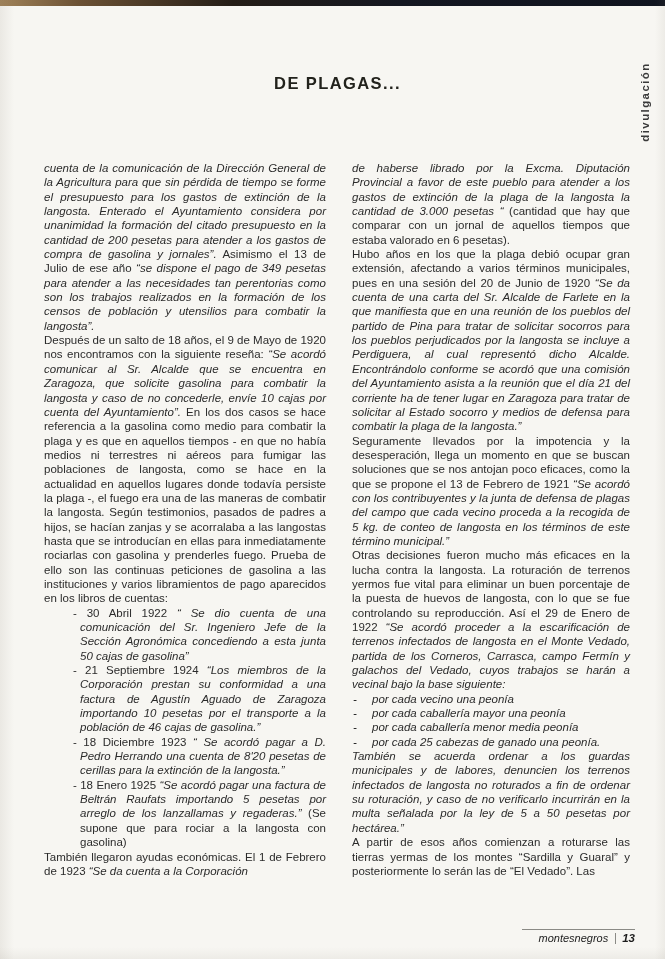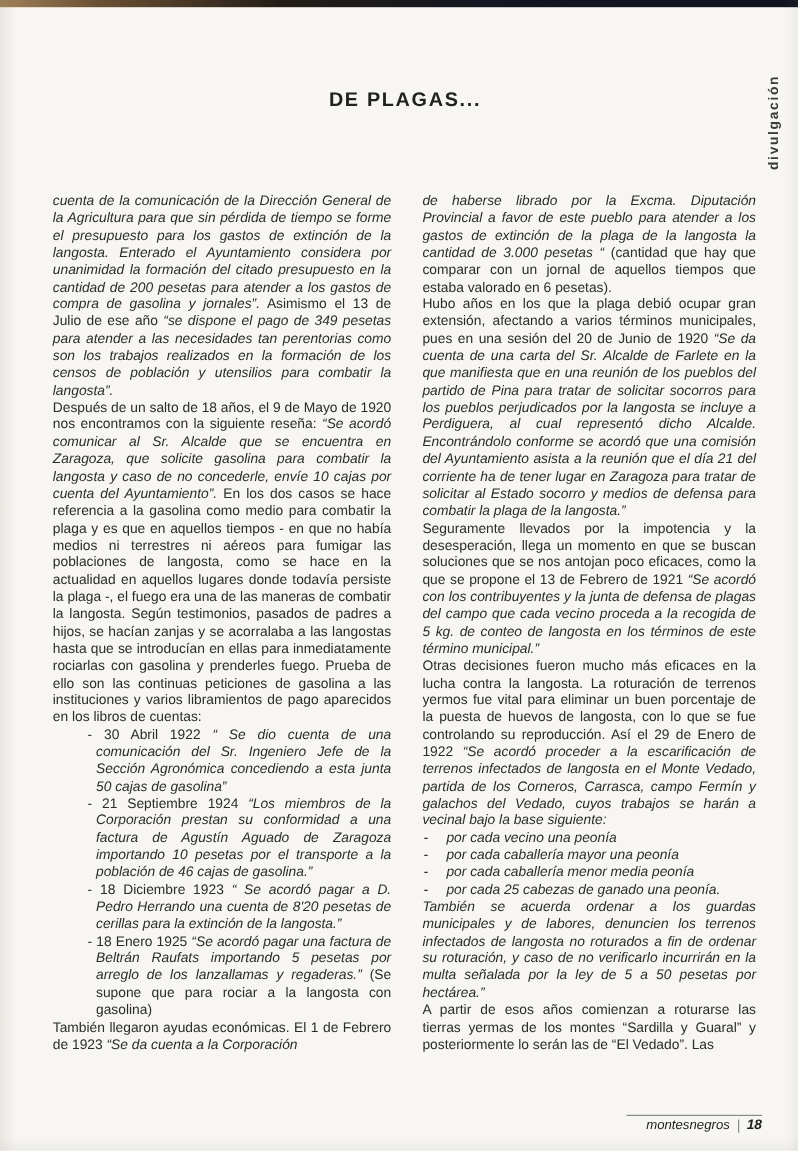--- a/index.html
+++ b/index.html
@@ -161,17 +161,17 @@
         </div>
         <div class="para"><span class="seg italic">También se acuerda ordenar a los guardas municipales y de labores, denuncien los terrenos infectados de langosta no roturados a fin de ordenar su roturación, y caso de no verificarlo incurrirán en la multa señalada por la ley de 5 a 50 pesetas por hectárea.”</span></div>
         <div class="para"><span class="seg regular">A partir de esos años comienzan a roturarse las tierras yermas de los montes “Sardilla y Guaral” y posteriormente lo serán las de “El Vedado”. Las</span></div>
       </div>
   </div>
 
   <div class="footer">
     <div class="footer-journal-wrap">
       <span class="footer-journal">montesnegros</span>
       <span class="footer-divider"></span>
-      <span class="footer-page">18</span>
+      <span class="footer-page">13</span>
     </div>
   </div>
 
 </div>
 
 </body></html>

